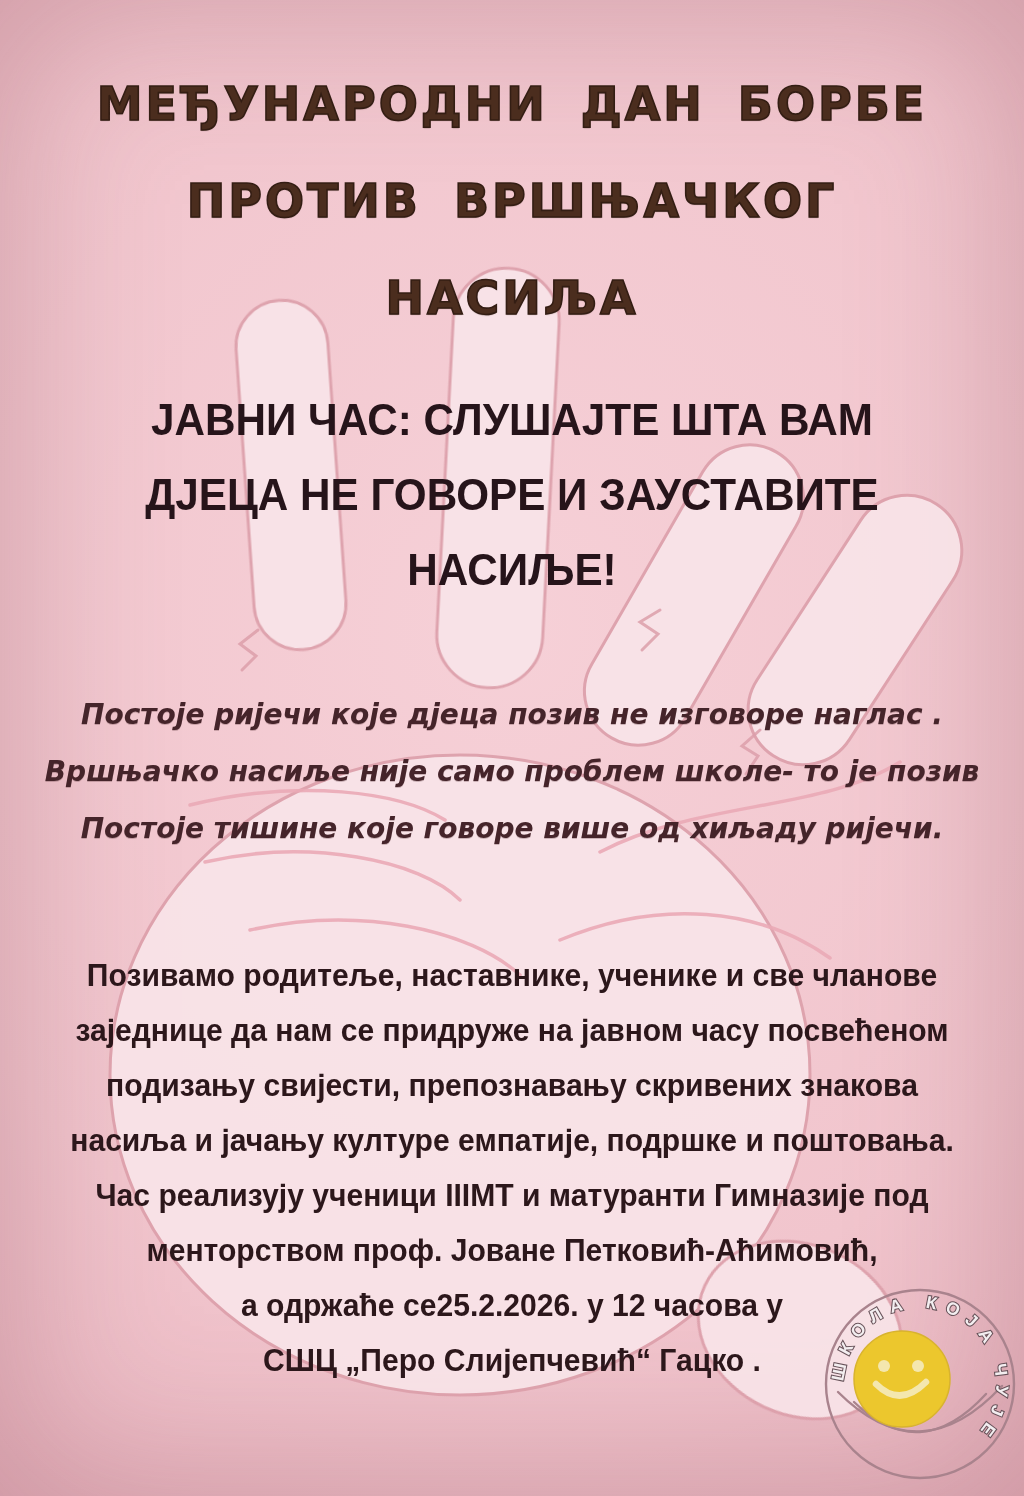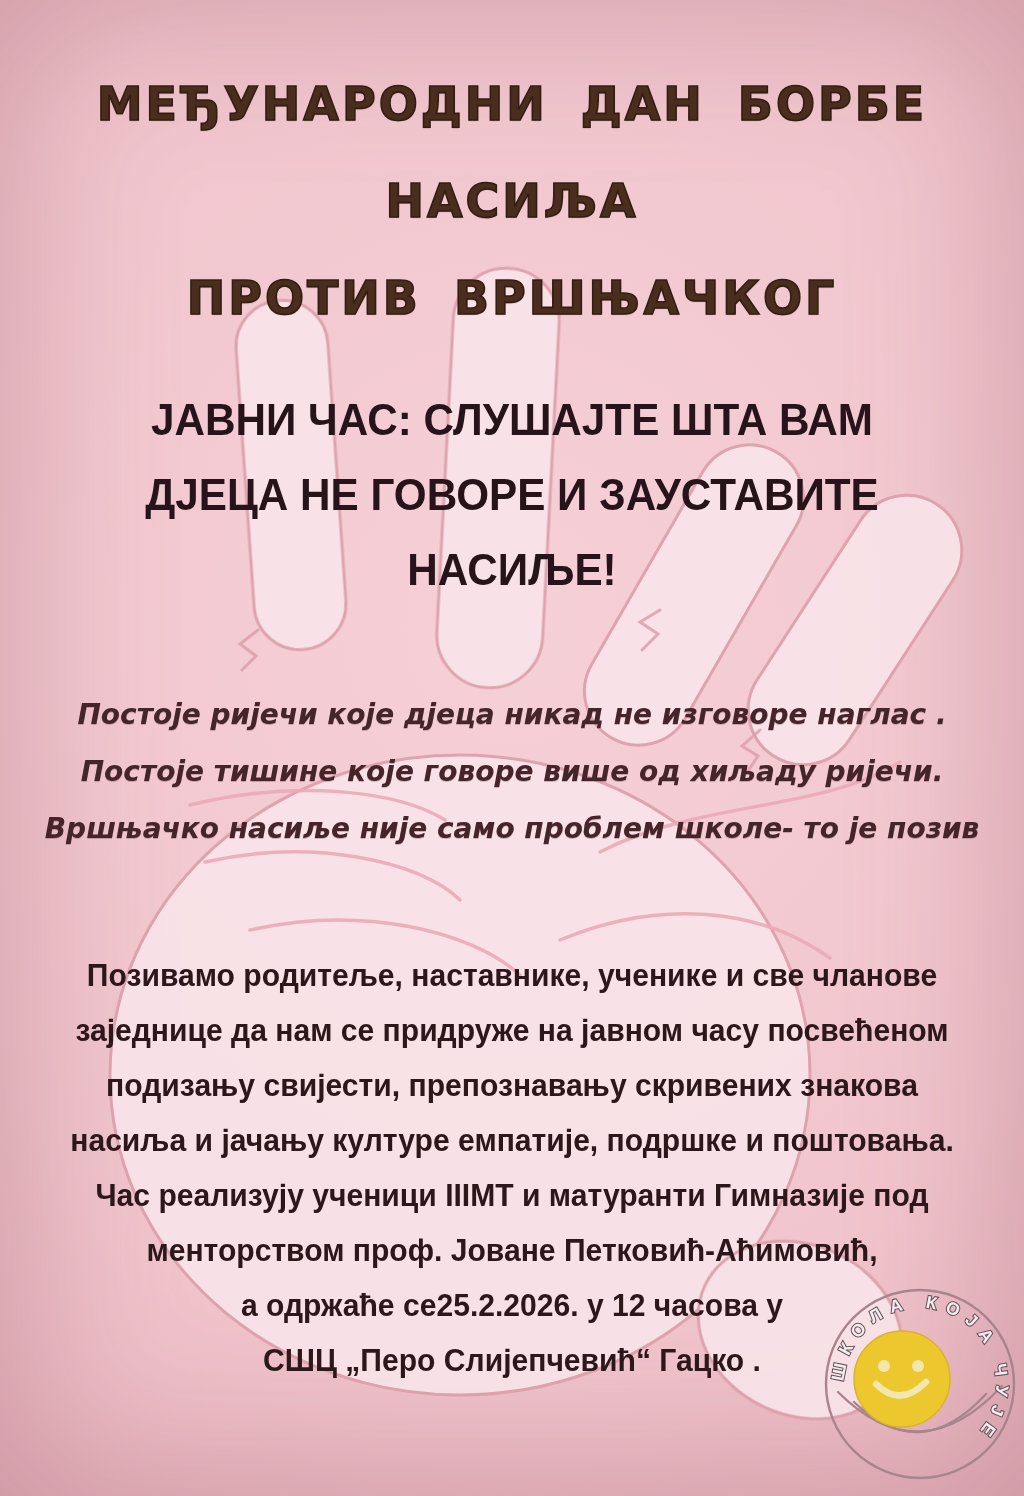--- a/index.html
+++ b/index.html
@@ -105,34 +105,34 @@
       <path d="M 190 805 C 300 778, 400 792, 445 820"></path>
       <path d="M 205 862 C 310 838, 420 860, 460 900"></path>
       <path d="M 250 930 C 360 905, 470 930, 520 975"></path>
       <path d="M 560 940 C 660 898, 760 908, 830 958"></path>
       <path d="M 600 852 C 700 800, 820 812, 900 762"></path>
     </g>
   </svg>
 
   <div class="txt title">
     <div class="line">МЕЂУНАРОДНИ ДАН БОРБЕ</div>
+    <div class="line">ПРОТИВ ВРШЊАЧКОГ</div>
     <div class="line">НАСИЉА</div>
-    <div class="line">ПРОТИВ ВРШЊАЧКОГ</div>
   </div>
 
   <div class="txt subtitle">
     <div class="line">ЈАВНИ ЧАС: СЛУШАЈТЕ ШТА ВАМ</div>
     <div class="line">ДЈЕЦА НЕ ГОВОРЕ И ЗАУСТАВИТЕ</div>
     <div class="line">НАСИЉЕ!</div>
   </div>
 
   <div class="txt quote">
-    <div class="line">Постоје ријечи које дјеца никад не изговоре наглас .</div>
+    <div class="line">Постоје ријечи које дјеца позив не изговоре наглас .</div>
+    <div class="line">Вршњачко насиље није само проблем школе- то је позив</div>
     <div class="line">Постоје тишине које говоре више од хиљаду ријечи.</div>
-    <div class="line">Вршњачко насиље није само проблем школе- то је позив</div>
   </div>
 
   <div class="txt bodytext">
     <div class="line">Позивамо родитеље, наставнике, ученике и све чланове</div>
     <div class="line">заједнице да нам се придруже на јавном часу посвећеном</div>
     <div class="line">подизању свијести, препознавању скривених знакова</div>
     <div class="line">насиља и јачању културе емпатије, подршке и поштовања.</div>
     <div class="line">Час реализују ученици IIIМТ и матуранти Гимназије под</div>
     <div class="line">менторством проф. Јоване Петковић-Аћимовић,</div>
     <div class="line">а одржаће се25.2.2026. у 12 часова у</div>

